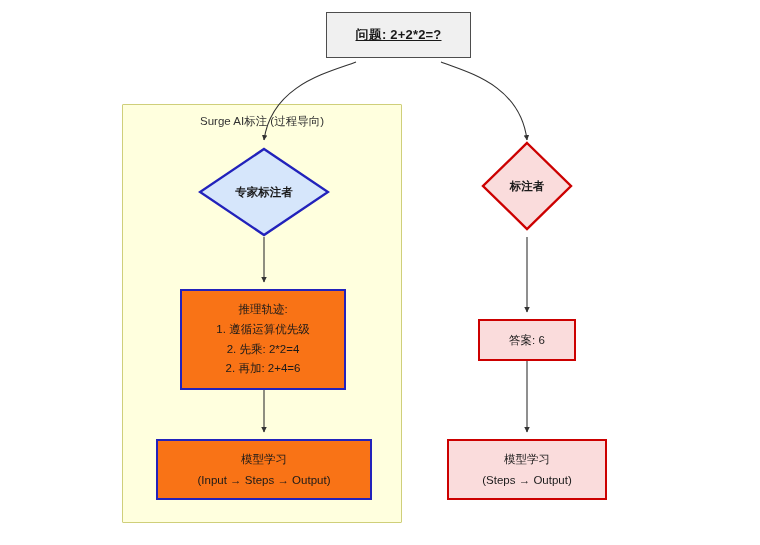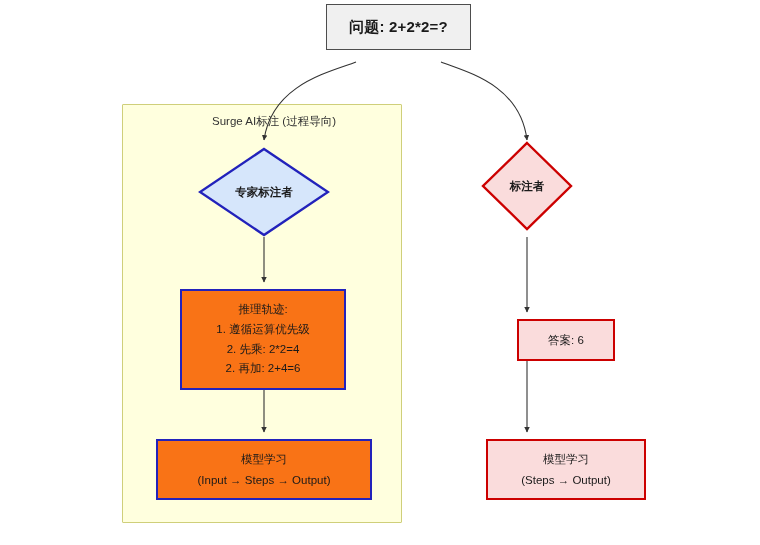--- a/index.html
+++ b/index.html
@@ -35,28 +35,29 @@
     display: flex;
     flex-direction: column;
     align-items: center;
     justify-content: center;
     text-align: center;
     color: #1a1a1a;
   }
   
   #question-node {
     left: 326px;
-    top: 4px;
+    top: 12px;
     width: 145px;
     height: 46px;
     background: #f0f0f0;
     border: 1.6px solid #4d4d4d;
-    font-size: 15px;
+    font-size: 13px;
     font-weight: bold;
     letter-spacing: 0.2px;
+    text-decoration: underline;
   }
   
   .cluster {
     position: absolute;
     box-sizing: border-box;
     background: #ffffde;
     border: 1.2px solid #cfcf7a;
     border-radius: 1px;
   }
   #cluster-left {
@@ -72,21 +73,20 @@
     height: 419px;
   }
   .cluster-title {
     position: absolute;
     top: 9px;
     left: 0;
     width: 100%;
     text-align: center;
     font-size: 11.5px;
     color: #333333;
-    padding-left: 12px;
   }
   
   .diamond-wrap {
     position: absolute;
     font-weight: bold;
   }
   .diamond-wrap svg {
     position: absolute;
     left: 0;
     top: 0;
@@ -106,21 +106,20 @@
   #diamond-left-wrap { left: 198px; top: 147px; width: 132px; height: 90px; }
   #diamond-right-wrap { left: 481px; top: 141px; width: 92px; height: 90px; }
   
   .box-blue {
     background: #f97316;
     border: 2.2px solid #2222bb;
   }
   .box-red {
     background: #fadcdc;
     border: 2.2px solid #cc0000;
-    margin-left: 39px;
   }
   #reasoning-node {
     left: 180px;
     top: 289px;
     width: 166px;
     height: 101px;
     font-size: 11.5px;
     line-height: 1.72;
   }
   #reasoning-node .line { display: block; }

